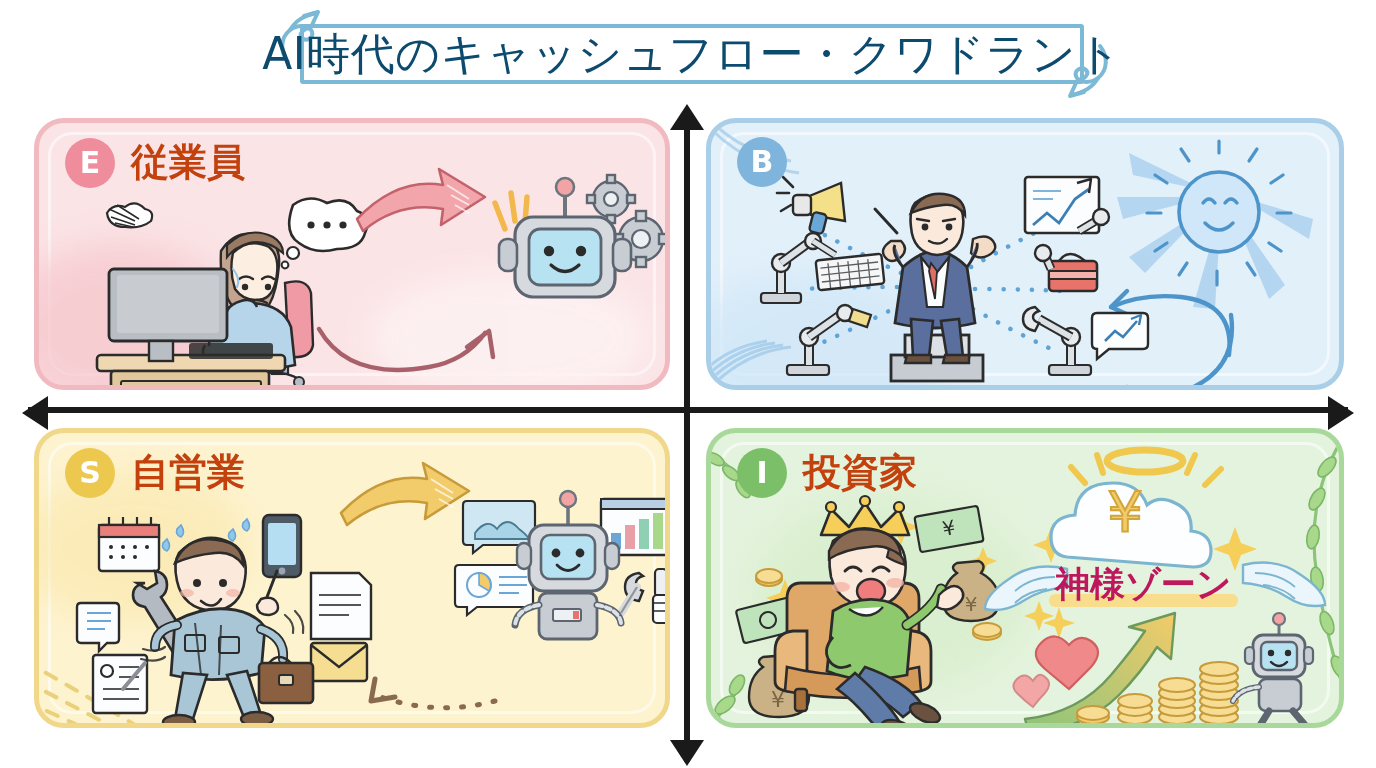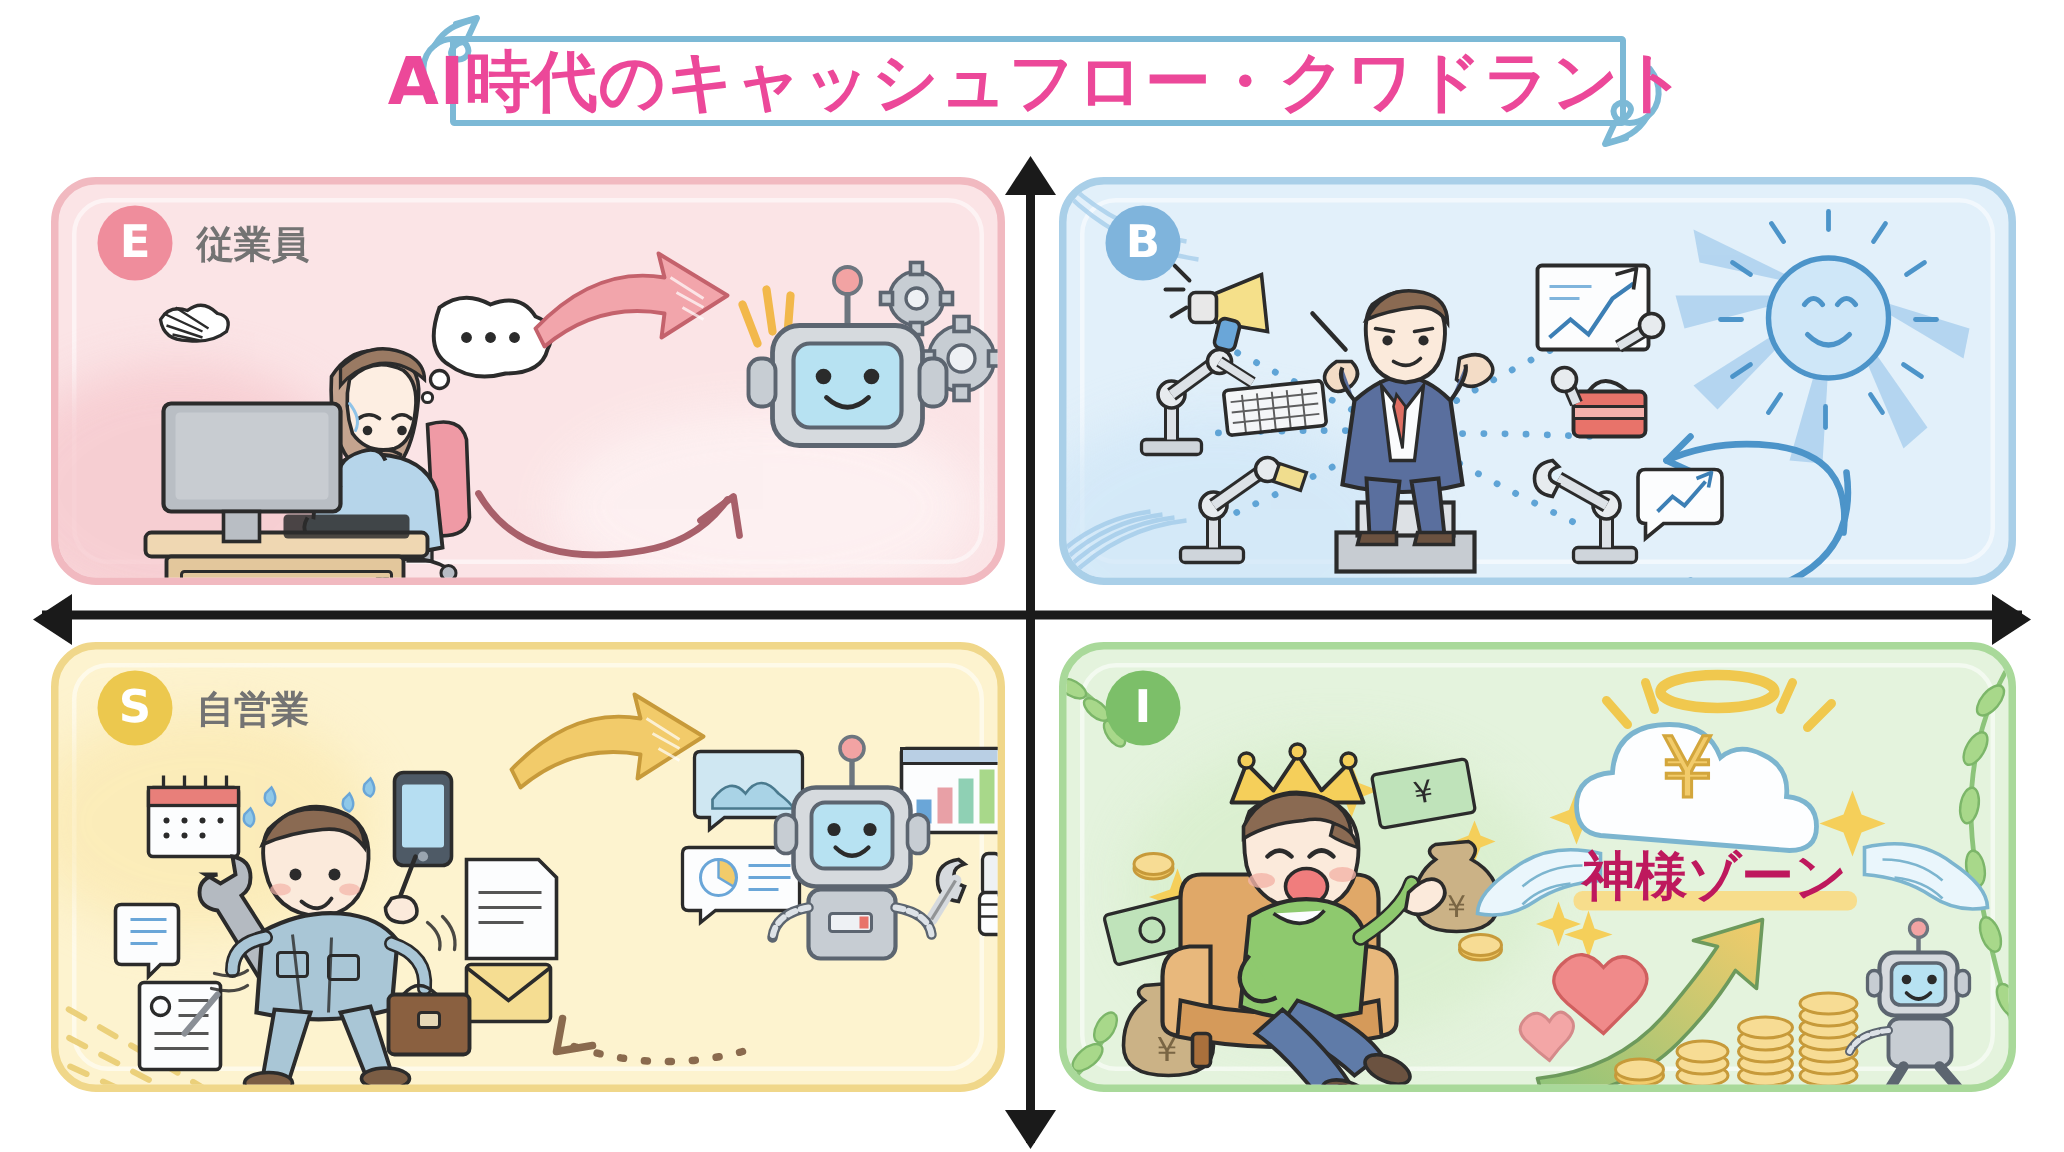--- a/index.html
+++ b/index.html
@@ -15,21 +15,21 @@
   #title-area {
     position: absolute; left: 272px; top: 8px; width: 840px; height: 92px;
   }
   #title-frame {
     position: absolute; left: 28px; top: 16px; right: 28px; bottom: 16px;
     border: 4px solid #7cb9d6; border-radius: 3px; background: #fff;
   }
   #title-text {
     position: absolute; left: 0; top: 0; width: 100%; height: 100%;
     display: flex; align-items: center; justify-content: center;
-    font-size: 44px; font-weight: 700; color: #ec4899;
+    font-size: 44px; font-weight: 400; color: #0c4a6e;
     letter-spacing: 0.5px; white-space: nowrap;
     font-family: "DejaVu Sans", "Liberation Sans", sans-serif;
   }
   .corner-swirl { position: absolute; width: 54px; height: 62px; }
   #swirl-tl { left: 6px; top: 0px; }
   #swirl-br { right: 2px; bottom: 0px; }
 
   
   #axis-v { position: absolute; left: 684px; top: 112px; width: 6px; height: 650px; background: #1a1a1a; }
   #axis-h { position: absolute; left: 28px; top: 407px; width: 1320px; height: 6px; background: #1a1a1a; }
@@ -51,21 +51,21 @@
   .blob { position: absolute; border-radius: 50%; filter: blur(16px); pointer-events: none; }
 
   
   .q-header { position: absolute; left: 26px; top: 14px; display: flex; align-items: center; gap: 16px; z-index: 12; }
   .badge {
     width: 50px; height: 50px; border-radius: 50%;
     display: flex; align-items: center; justify-content: center;
     color: #fff; font-size: 30px; font-weight: 700; line-height: 1;
     font-family: "DejaVu Sans", "Liberation Sans", sans-serif;
   }
-  .q-label { font-size: 25px; font-weight: 700; color: #737373; white-space: nowrap;
+  .q-label { font-size: 38px; font-weight: 700; color: #c2410c; white-space: nowrap;
              font-family: "DejaVu Sans", "Liberation Sans", sans-serif; }
 
   
   .caption { position: absolute; font-size: 35px; font-weight: 700; color: #be185d; white-space: nowrap; z-index: 12;
              font-family: "DejaVu Sans", "Liberation Sans", sans-serif; }
   .caption.highlight::after {
     content: ""; position: absolute; left: -6px; right: -6px; bottom: 1px; height: 13px;
     background: #f7dd8c; border-radius: 6px; z-index: -1;
   }
   .caption.highlight { position: absolute; z-index: 12; }
@@ -624,20 +624,21 @@
         <ellipse cx="50" cy="58" rx="12" ry="6" transform="rotate(-60 50 58)"></ellipse>
         <ellipse cx="46" cy="96" rx="12" ry="6" transform="rotate(-80 46 96)"></ellipse>
         <ellipse cx="50" cy="138" rx="12" ry="6" transform="rotate(80 50 138)"></ellipse>
         <ellipse cx="60" cy="182" rx="12" ry="6" transform="rotate(70 60 182)"></ellipse>
         <ellipse cx="72" cy="226" rx="12" ry="6" transform="rotate(62 72 226)"></ellipse>
       </g>
     </svg>
 
     <div class="q-header">
       <div class="badge" style="background:#7cbf69">I</div>
+      <div class="q-label">投資家</div>
     </div>
 
     <svg class="scene" style="left:18px;top:58px;" width="340" height="240" viewBox="0 0 340 240">
 
       <g fill="#f5cf5a">
         <path d="M56 88 l5 14 l14 5 l-14 5 l-5 14 l-5 -14 l-14 -5 l14 -5z"></path>
         <path d="M172 18 l5 13 l13 5 l-13 5 l-5 13 l-5 -13 l-13 -5 l13 -5z"></path>
         <path d="M254 56 l4 10 l10 4 l-10 4 l-4 10 l-4 -10 l-10 -4 l10 -4z"></path>
         <path d="M322 36 l5 13 l13 5 l-13 5 l-5 13 l-5 -13 l-13 -5 l13 -5z"></path>
         <path d="M310 110 l4 11 l11 4 l-11 4 l-4 11 l-4 -11 l-11 -4 l11 -4z"></path>

